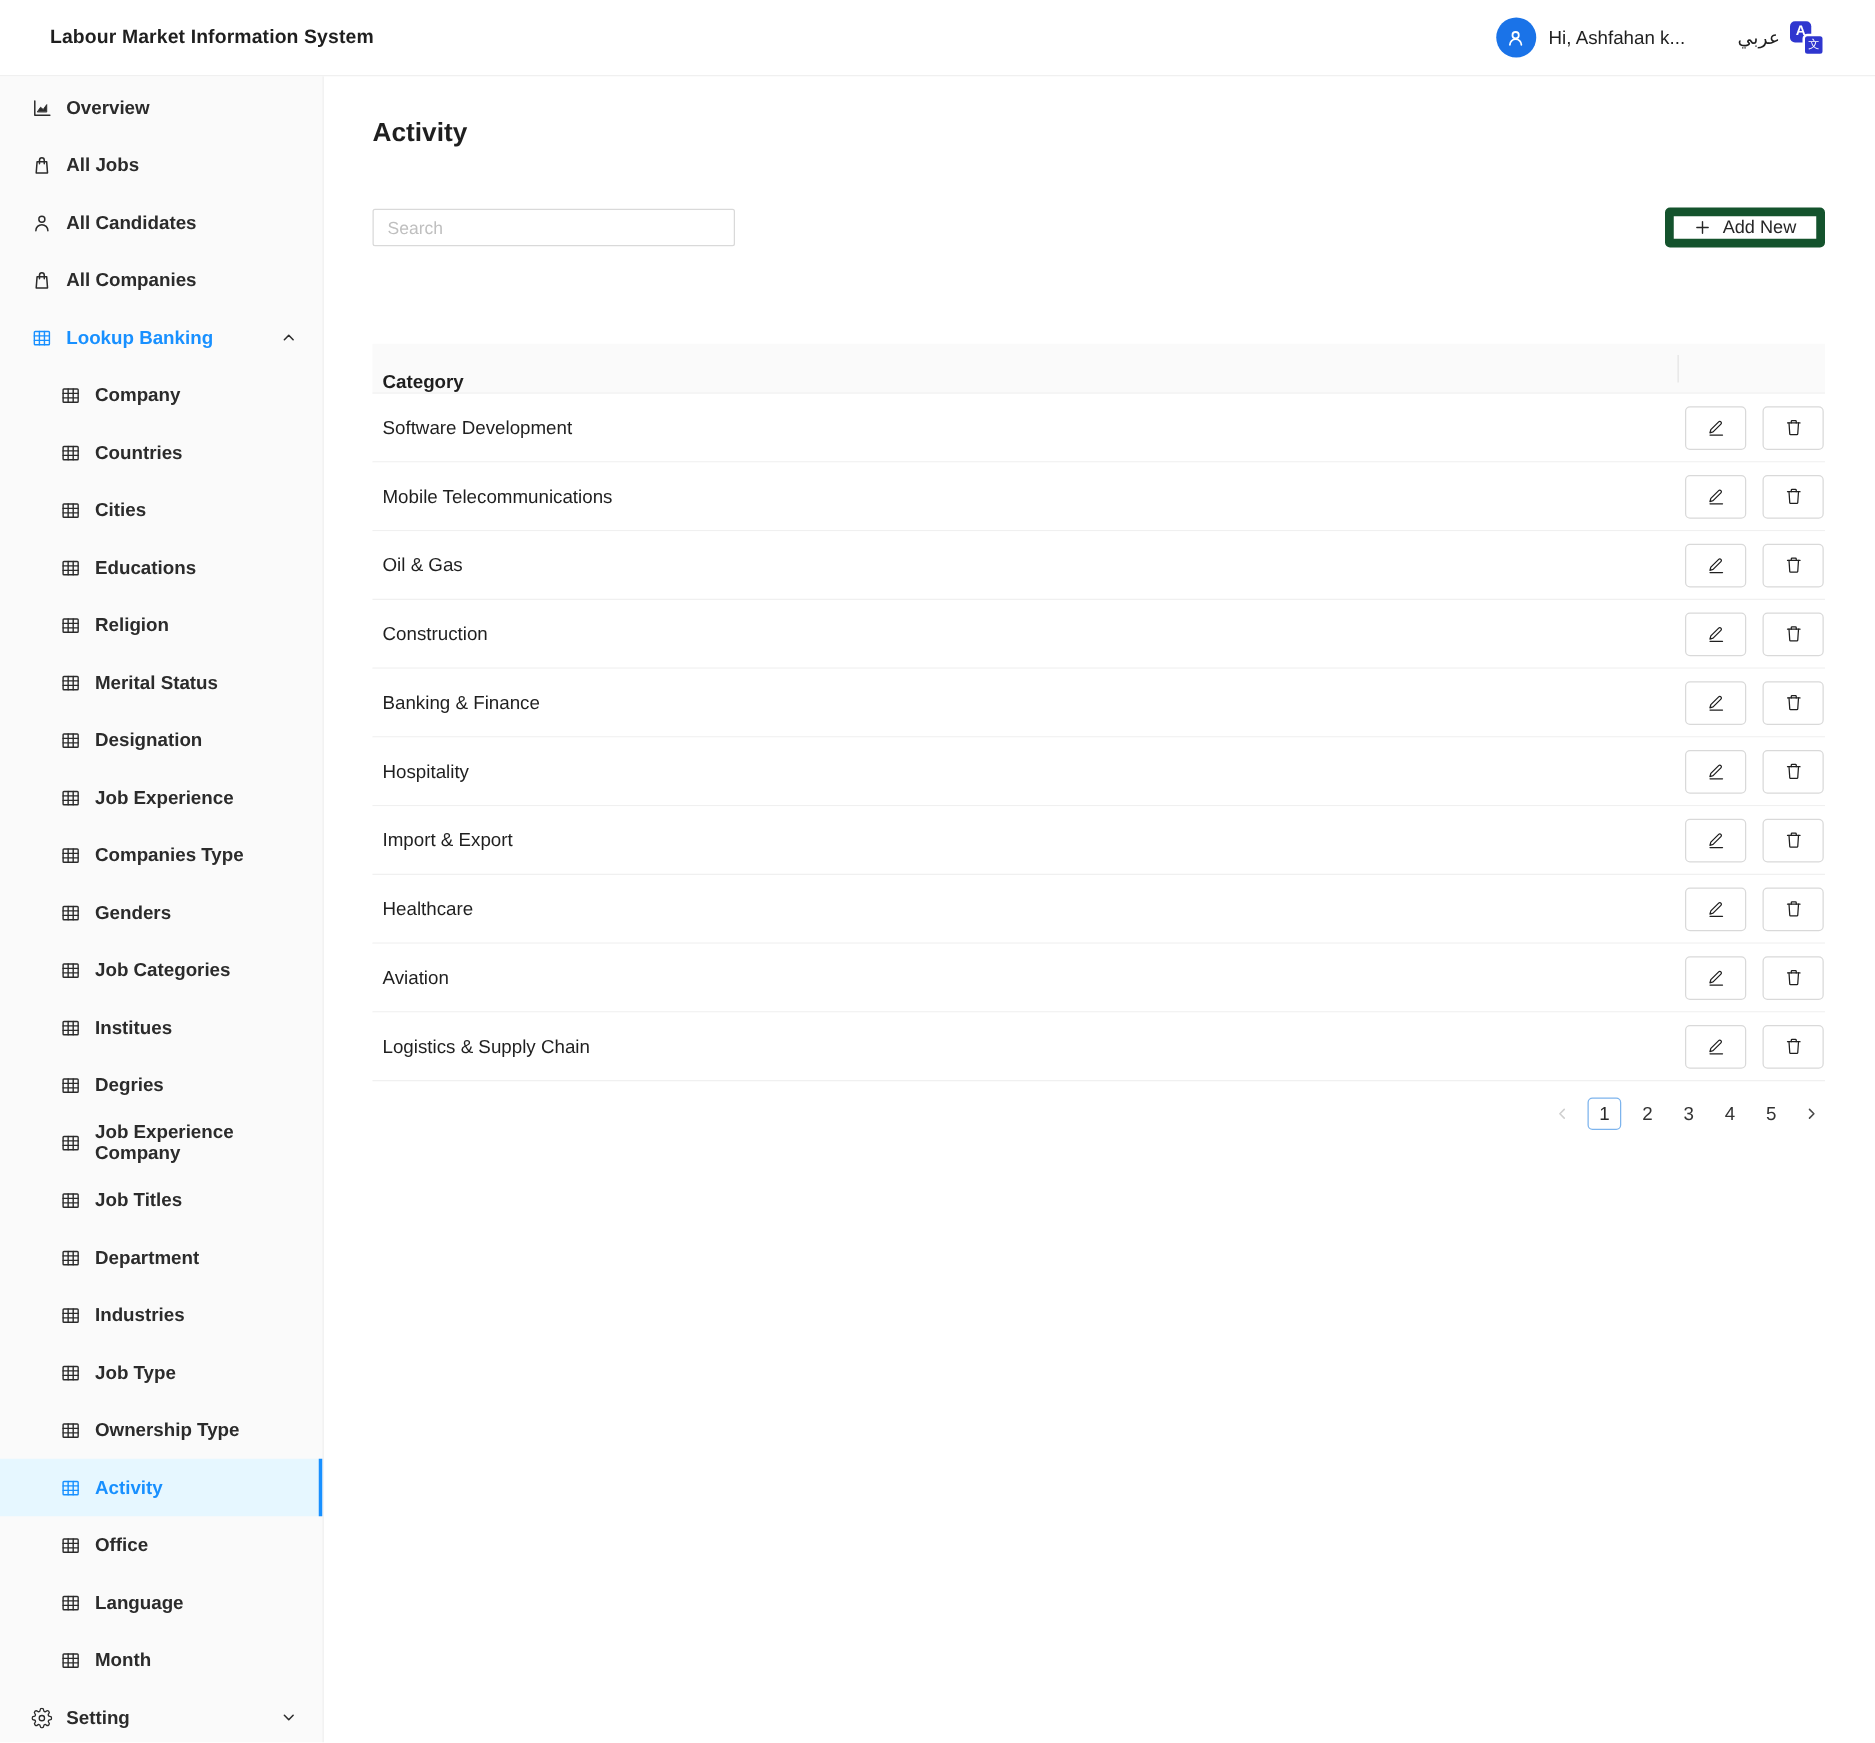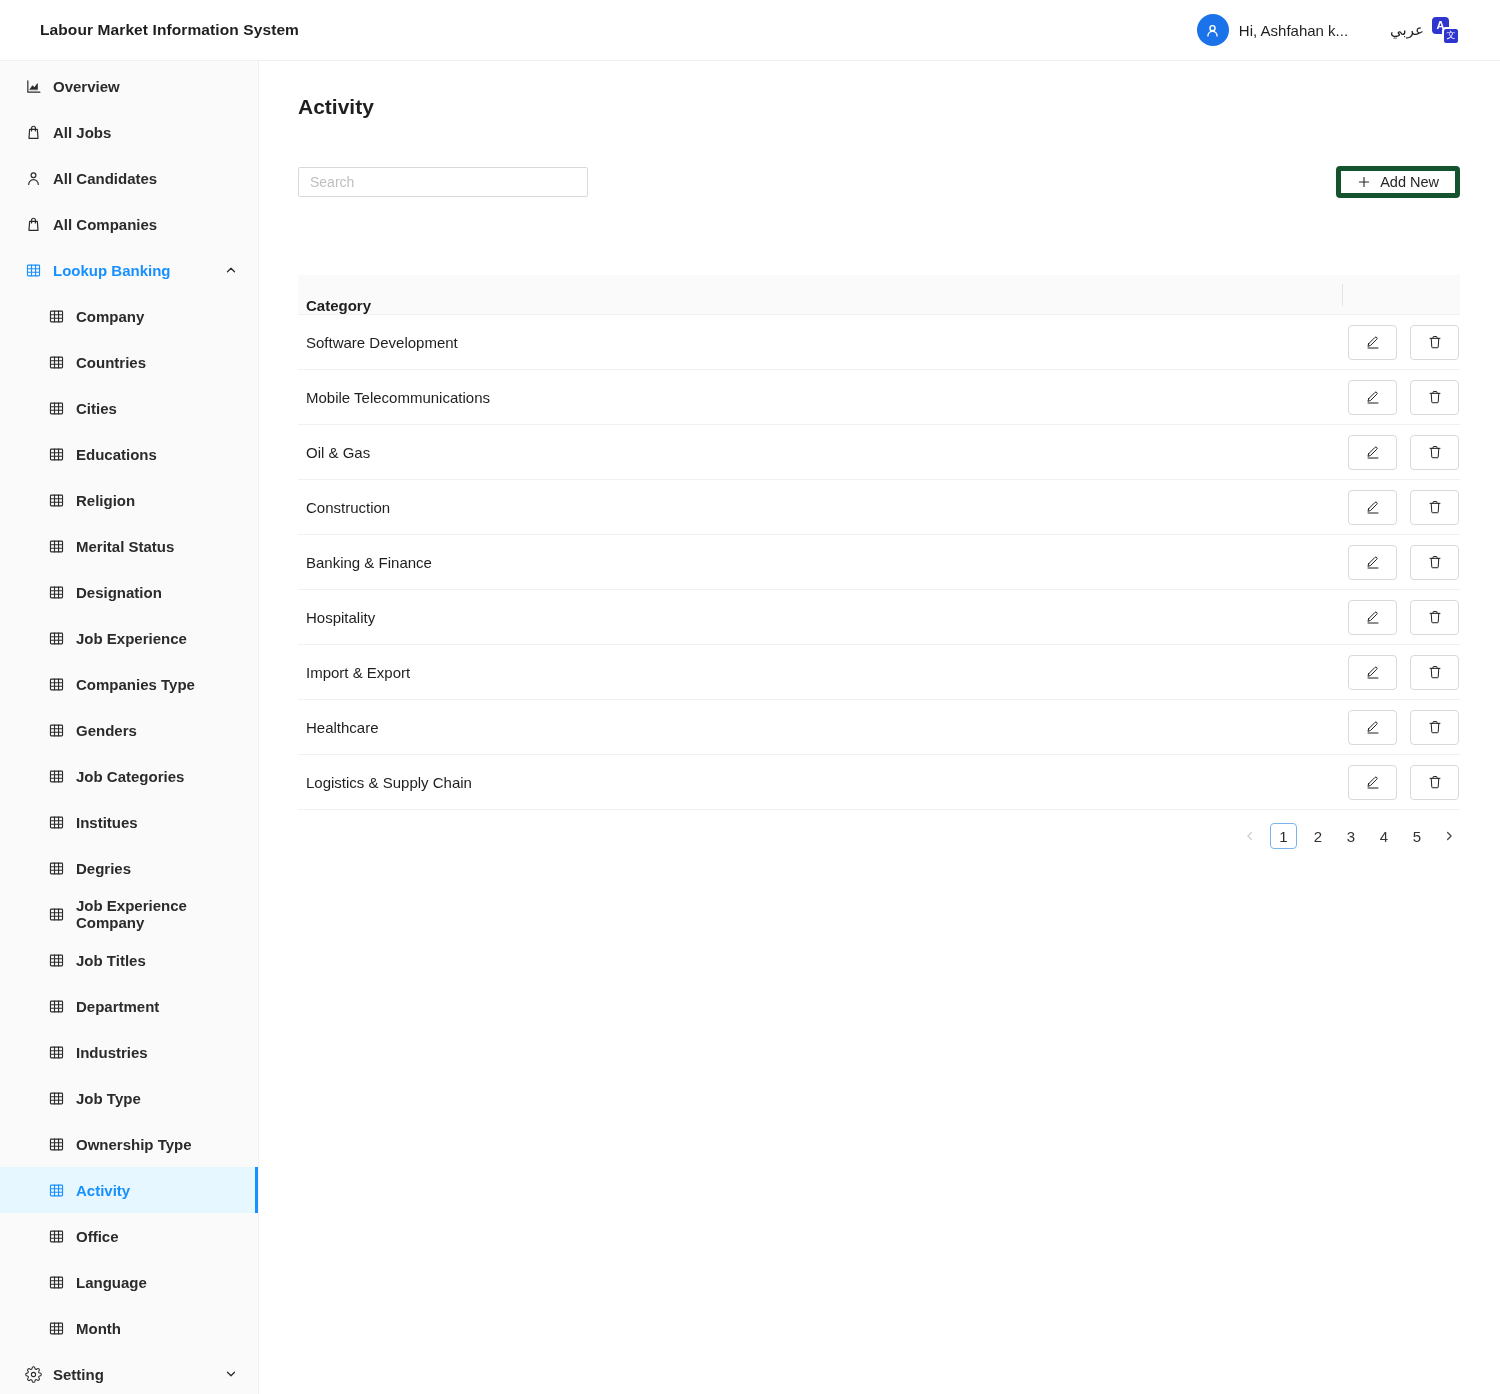--- a/index.html
+++ b/index.html
@@ -57,21 +57,21 @@
   
   .main { position:absolute; left:259px; top:61px; right:0; bottom:0; background:#fff; padding:0 40px 0 39px; }
   .page-title { font-size:21px; font-weight:600; color:#1f1f1f; margin:34px 0 0; }
   .toolbar { margin-top:47px; display:flex; justify-content:space-between; align-items:center; }
   .search-input {
     width:290px; height:30px; border:1px solid #d9d9d9; border-radius:2px;
     padding:0 11px; font-size:14px; font-family:inherit; color:#c2410c; outline:none; background:#fff;
   }
   .search-input::placeholder { color:#bfbfbf; }
   .add-btn {
-    height:32px; padding:0 16px; background:#fff; border:5px solid #14532d; border-radius:4px;
+    height:32px; padding:0 16px; background:#fff; border:7px solid #14532d; border-radius:4px;
     font-size:14.5px; font-family:inherit; color:#262626; display:flex; align-items:center; gap:9px; cursor:pointer;
   }
   .add-btn svg { width:14px; height:14px; }
 
   
   .table { margin-top:77px; }
   .t-head { height:40px; background:#fafafa; display:flex; align-items:flex-end; border-bottom:1px solid #f0f0f0; }
   .t-head .cat { flex:1; padding-left:8px; font-size:15px; font-weight:600; color:#1f1f1f; }
   .t-head .actions-h { width:118px; height:100%; position:relative; }
   .t-head .actions-h::before { content:""; position:absolute; left:0; top:9px; width:1px; height:22px; background:#e4e4e4; }
@@ -658,20 +658,42 @@
           <svg viewBox="0 0 24 24" fill="none" stroke="currentColor" stroke-width="1.5" stroke-linecap="round" stroke-linejoin="round">
             <path d="M4.5 6.5h15"></path>
             <path d="M9 6.5V4.8a1 1 0 0 1 1-1h4a1 1 0 0 1 1 1v1.7"></path>
             <path d="M6.3 6.5l.9 13.2a1 1 0 0 0 1 .9h7.6a1 1 0 0 0 1-.9l.9-13.2"></path>
           </svg>
         </span>
       </button>
     </div>
   </div>
         <div class="t-row">
+    <div class="cat">Aviation</div>
+    <div class="actions">
+      <button class="icon-btn">
+        <span style="display:flex">
+          <svg viewBox="0 0 24 24" fill="none" stroke="currentColor" stroke-width="1.5" stroke-linecap="round" stroke-linejoin="round">
+            <path d="M5.5 14.6 14.9 5.2a1.9 1.9 0 0 1 2.7 2.7l-9.4 9.4-3.8 1.1 1.1-3.8z"></path>
+            <line x1="4.5" y1="21" x2="19.5" y2="21"></line>
+          </svg>
+        </span>
+      </button>
+      <button class="icon-btn">
+        <span style="display:flex">
+          <svg viewBox="0 0 24 24" fill="none" stroke="currentColor" stroke-width="1.5" stroke-linecap="round" stroke-linejoin="round">
+            <path d="M4.5 6.5h15"></path>
+            <path d="M9 6.5V4.8a1 1 0 0 1 1-1h4a1 1 0 0 1 1 1v1.7"></path>
+            <path d="M6.3 6.5l.9 13.2a1 1 0 0 0 1 .9h7.6a1 1 0 0 0 1-.9l.9-13.2"></path>
+          </svg>
+        </span>
+      </button>
+    </div>
+  </div>
+        <div class="t-row">
     <div class="cat">Logistics &amp; Supply Chain</div>
     <div class="actions">
       <button class="icon-btn">
         <span style="display:flex">
           <svg viewBox="0 0 24 24" fill="none" stroke="currentColor" stroke-width="1.5" stroke-linecap="round" stroke-linejoin="round">
             <path d="M5.5 14.6 14.9 5.2a1.9 1.9 0 0 1 2.7 2.7l-9.4 9.4-3.8 1.1 1.1-3.8z"></path>
             <line x1="4.5" y1="21" x2="19.5" y2="21"></line>
           </svg>
         </span>
       </button>

